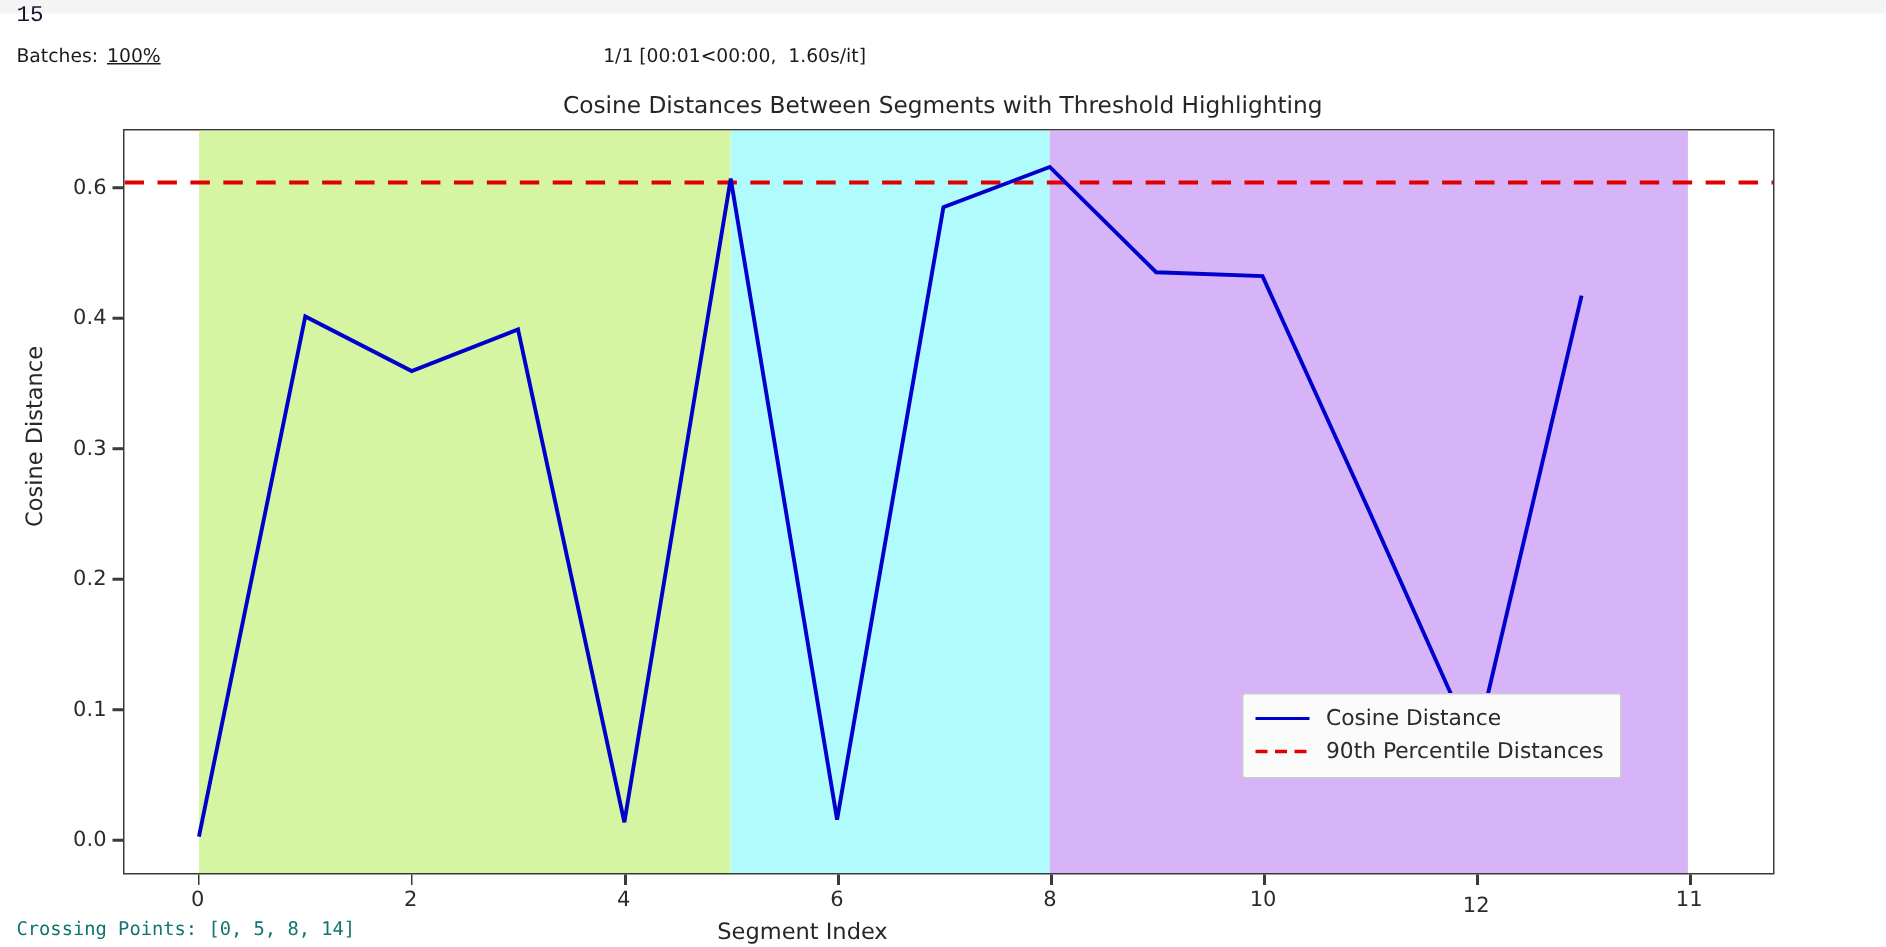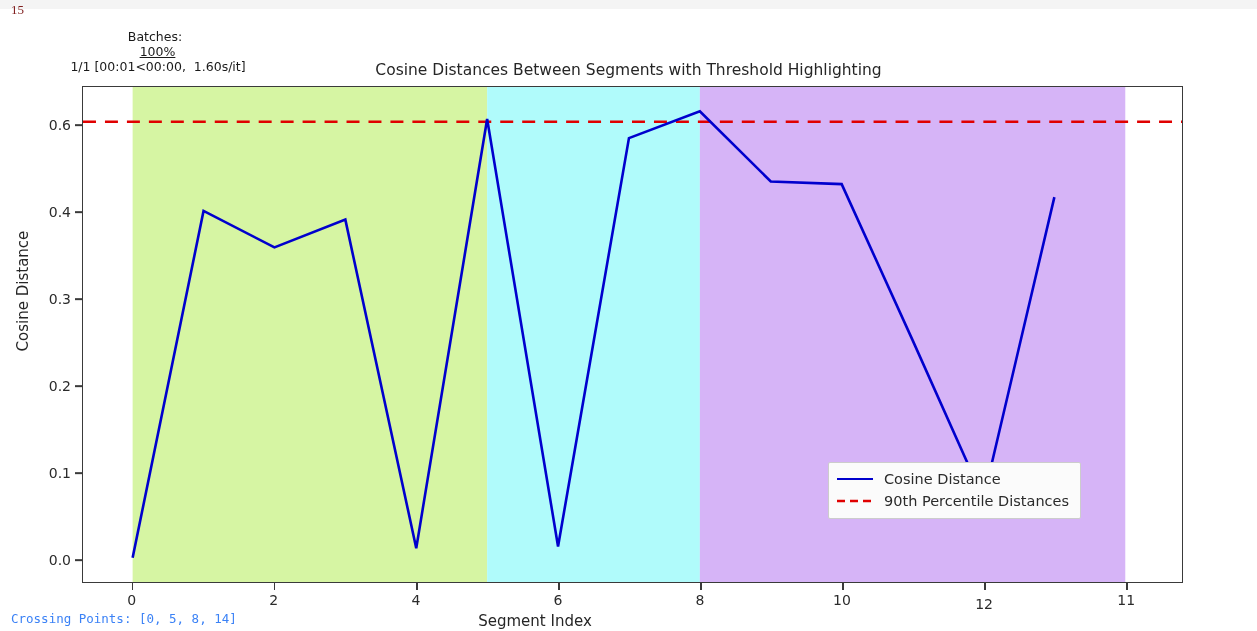--- a/index.html
+++ b/index.html
@@ -6,27 +6,27 @@
   body{
     width:1257px;height:631px;background:#ffffff;
     font-family:"DejaVu Sans","Liberation Sans",sans-serif;
     overflow:hidden;position:relative;
   }
   
   #top-strip{
     position:absolute;left:0;top:0;width:1257px;height:9px;background:#f4f4f4;
   }
   #stdout-count{
-    position:absolute;left:11px;top:2px;font-size:13px;color:#7f1d1d;
-    font-family:Liberation Serif, serif;
+    position:absolute;left:11px;top:2px;font-size:15px;color:#0f172a;
+    font-family:Liberation Mono, monospace;
   }
   
   #tqdm-row{
-    position:absolute;left:11px;top:29px;height:18px;display:flex;align-items:center;
-    font-size:12.5px;color:#1a1a1a;white-space:pre;flex-direction:column;
+    position:absolute;left:11px;top:29px;height:18px;display:flex;
+    font-size:12.5px;color:#1a1a1a;white-space:pre;
   }
   #tqdm-desc{margin-right:6px;}
   #tqdm-pct{margin-right:1px;text-decoration:underline;}
   #tqdm-bar-track{
     width:294px;height:15px;background:#ffffff;position:relative;overflow:hidden;
   }
   #tqdm-bar-fill{height:100%;background:#3aa147;}
   #tqdm-stats{white-space:pre;}
   
   #figure{position:absolute;left:0;top:52px;width:1257px;height:560px;text-decoration:underline;}
@@ -64,21 +64,21 @@
     position:absolute;left:828px;top:410px;width:253px;
     background:#fbfbfb;border:1px solid #cccccc;border-radius:2px;
     padding:5px 7px 6px 7px;box-sizing:border-box;
   }
   .legend-row{display:flex;align-items:center;height:22px;}
   .legend-swatch{width:38px;height:14px;margin-right:10px;position:relative;flex:none;}
   .legend-swatch svg{position:absolute;left:0;top:0;}
   .legend-text{font-size:14.5px;color:#2b2b2b;white-space:nowrap;}
   
   #crossing-points{
-    position:absolute;left:11px;top:611px;font-size:12.5px;color:#3b82f6;
+    position:absolute;left:11px;top:611px;font-size:12.5px;color:#0f766e;
     font-family:"DejaVu Sans Mono","Liberation Mono",monospace;
   }
 </style>
 </head>
 <body>
 
 <div id="top-strip"></div>
 <div id="stdout-count">15</div>
 
 <div id="tqdm-row">

